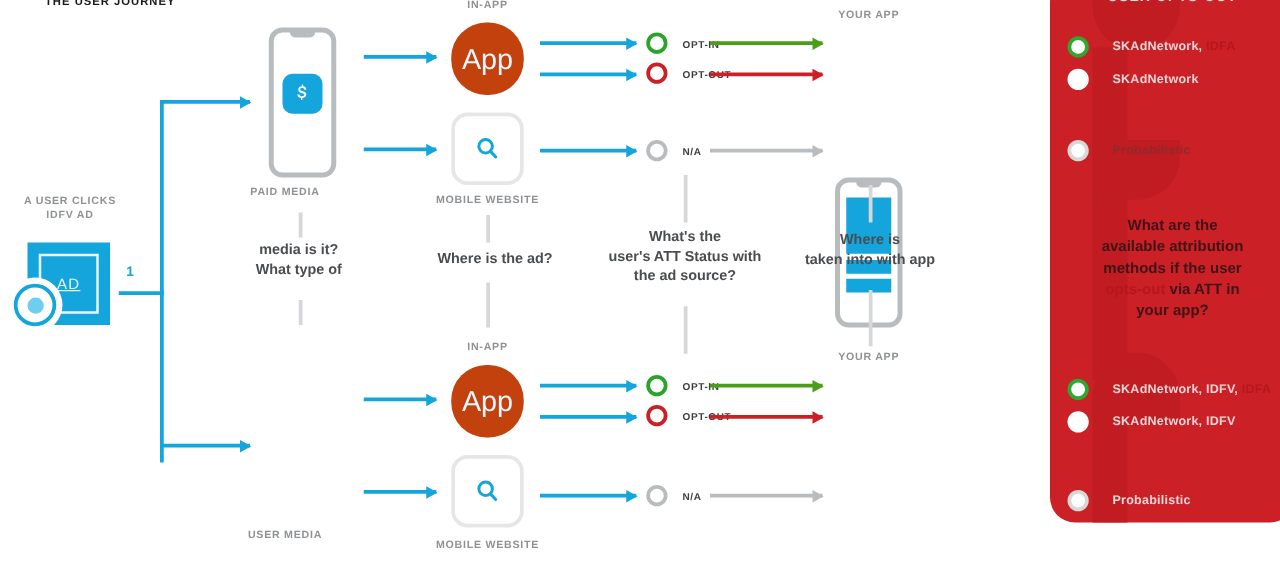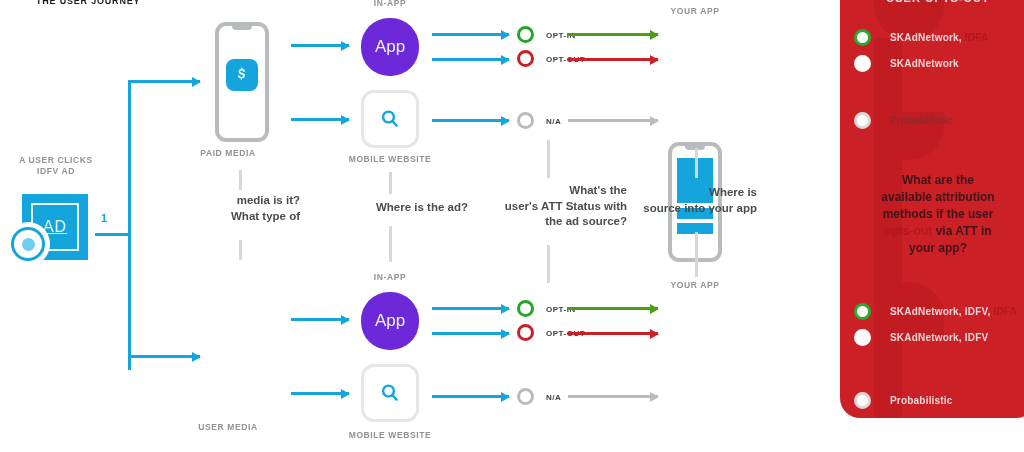--- a/index.html
+++ b/index.html
@@ -21,21 +21,21 @@
     letter-spacing: .6px;
     color: #8f9295;
     text-align:center;
     line-height: 11px;
     white-space: nowrap;
   }
   .qtext {
     font-size: 11.5px;
     font-weight: bold;
     color: #4a4d50;
-    text-align:right;
+    text-align:center;
     line-height: 15.5px;
   }
   .statlabel {
     font-size: 8px;
     font-weight: bold;
     letter-spacing: .5px;
     color: #3d4043;
     white-space:nowrap;
   }
   .redlabel {
@@ -66,21 +66,21 @@
   .ad-box {
     width:66px; height:66px;
     background:#13a5dc;
     display:flex; align-items:center; justify-content:center;
   }
   .ad-inner {
     width:48px;height:48px;
     border:2.5px solid #eaf7fd;
     display:flex;align-items:center;justify-content:center;
     color:#eaf7fd;
-    font-size:16px;
+    font-size:12px;
     letter-spacing:1px;
     font-weight:400;
     text-decoration:underline;
   }
   .cursor-ring {
     width:44px;height:44px;border-radius:50%;
     background:#ffffff;
     display:flex;align-items:center;justify-content:center;
   }
   .cursor-ring2 {
@@ -118,21 +118,21 @@
     position:absolute; left:50%; transform:translateX(-50%);
     width:36px;
   }
   .yourapp-screen div { background:#13a5dc; }
 
   
   .tile {
     width:58px;height:58px;border-radius:13px;
     display:flex;align-items:center;justify-content:center;
   }
-  .tile-app { background:#6d28d9; color:#e8f7fd; font-size:17px;border-radius:28px; }
+  .tile-app { background:#c2410c; color:#e8f7fd; font-size:23px;border-radius:28px; }
   .tile-web { background:#fff; border:3.5px solid #e4e6e8; }
 
   
   .ring {
     width:17px;height:17px;border-radius:50%;
     background:#ffffff;
     border:3px solid #9fa2a5;
   }
   .ring.green { border-color:#29a329; }
   .ring.red   { border-color:#cc2027; }
@@ -247,21 +247,21 @@
   <div class="abs tile tile-web" style="left:361px; top:90px;">
     <svg width="24" height="24" viewBox="0 0 24 24" fill="none" stroke="#13a5dc" stroke-width="2.4">
       <circle cx="10.5" cy="10" r="5.4"></circle>
       <line x1="14.6" y1="14.3" x2="18.6" y2="18.6" stroke-linecap="round"></line>
     </svg>
   </div>
   <div class="abs cap" style="left:335px; top:154px; width:110px;">MOBILE WEBSITE</div>
   <div class="abs arrow blue" style="left:291px; top:118px; width:58px;"></div>
 
   <div class="abs vline" style="left:389px; top:172px; height:22px;"></div>
-  <div class="abs qtext" style="left:348px; top:200px; width:120px;">Where is the ad?</div>
+  <div class="abs qtext" style="left:336px; top:200px; width:120px;">Where is the ad?</div>
   <div class="abs vline" style="left:389px; top:226px; height:36px;"></div>
 
   <div class="abs" style="left:517px; top:26px;">
     <div class="ring green" style="position:absolute; left:0; top:0;"></div>
     <div class="statlabel" style="position:absolute; left:29px; top:5px;">OPT-IN</div>
   </div>
   <div class="abs" style="left:517px; top:50px;">
     <div class="ring red" style="position:absolute; left:0; top:0;"></div>
     <div class="statlabel" style="position:absolute; left:29px; top:5px;">OPT-OUT</div>
   </div>
@@ -291,21 +291,21 @@
     <div class="notch"></div>
     <div class="yourapp-screen" style="top:12px;">
       <div style="height:45px;"></div>
       <div style="height:11px; margin-top:5px;"></div>
       <div style="height:11px; margin-top:4px;"></div>
     </div>
   </div>
   <div class="abs vline" style="left:695px; top:148px; height:30px;"></div>
   <div class="abs qtext" style="left:635px; top:185px; width:122px;">
     <div>Where is</div>
-    <div>source into your app</div>
+    <div>taken into with app</div>
   </div>
   <div class="abs vline" style="left:695px; top:232px; height:45px;"></div>
 
   <div class="abs cap" style="left:173px; top:422px; width:110px;">USER MEDIA</div>
 
   <div class="abs cap" style="left:335px; top:272px; width:110px;">IN-APP</div>
   <div class="abs tile tile-app" style="left:361px; top:292px;">
     <span>App</span>
   </div>
   <div class="abs arrow blue" style="left:291px; top:318px; width:58px;"></div>

